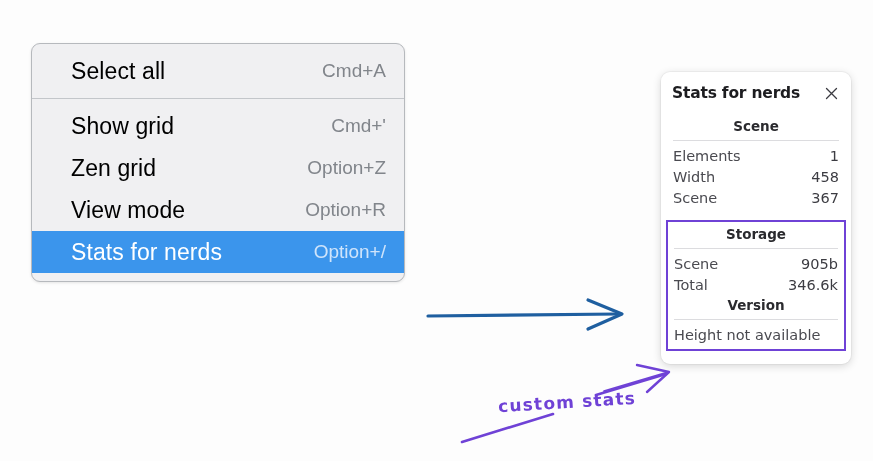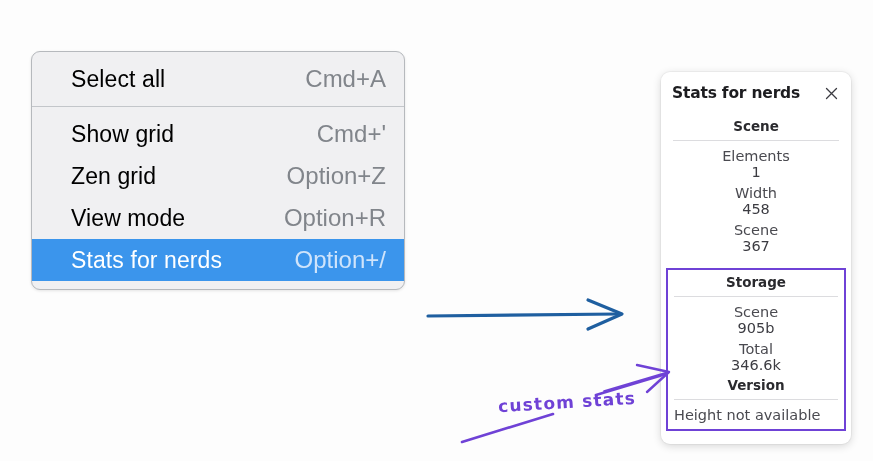--- a/index.html
+++ b/index.html
@@ -13,21 +13,21 @@
     position: relative;
     overflow: hidden;
     font-family: "Liberation Sans", sans-serif;
     background: #fdfdfd;
   }
 
   
   #context-menu {
     position: absolute;
     left: 31px;
-    top: 51px;
+    top: 43px;
     width: 374px;
     background: #f0f0f2;
     border: 1px solid #b6b9bd;
     border-radius: 9px;
     box-shadow: 0 1px 3px rgba(0,0,0,0.10);
     box-sizing: border-box;
     padding: 6px 0 8px 0;
     overflow: hidden;
   }
   .menu-group { padding: 0; }
@@ -45,21 +45,21 @@
     box-sizing: border-box;
     cursor: default;
   }
   .menu-item .label {
     font-size: 23px;
     color: #000000;
     letter-spacing: 0.1px;
     white-space: nowrap;
   }
   .menu-item .shortcut {
-    font-size: 24px;
+    font-size: 19px;
     color: #81858b;
     white-space: nowrap;
   }
   .menu-item.selected {
     background: #3b95ec;
   }
   .menu-item.selected .label { color: #ffffff; }
   .menu-item.selected .shortcut { color: #cfe4fb; }
 
   
@@ -104,27 +104,26 @@
     color: #2a2a2e;
     padding: 2px 0 6px 0;
   }
   .section-rule {
     height: 1px;
     background: #dcdcdf;
     margin: 0 1px 4px 1px;
   }
   .stat-row {
     display: flex;
-    align-items: center;
+    align-items: flex-start;
     justify-content: space-between;
     font-size: 14.5px;
     color: #4a4a50;
     padding: 2.5px 1px;
     white-space: nowrap;
-    flex-direction: column;
   }
   .stat-row .stat-value { color: #3c3c42; }
   .stat-note {
     font-size: 14.5px;
     color: #4a4a50;
     padding: 3px 1px 1px 1px;
     white-space: nowrap;
   }
 
   

